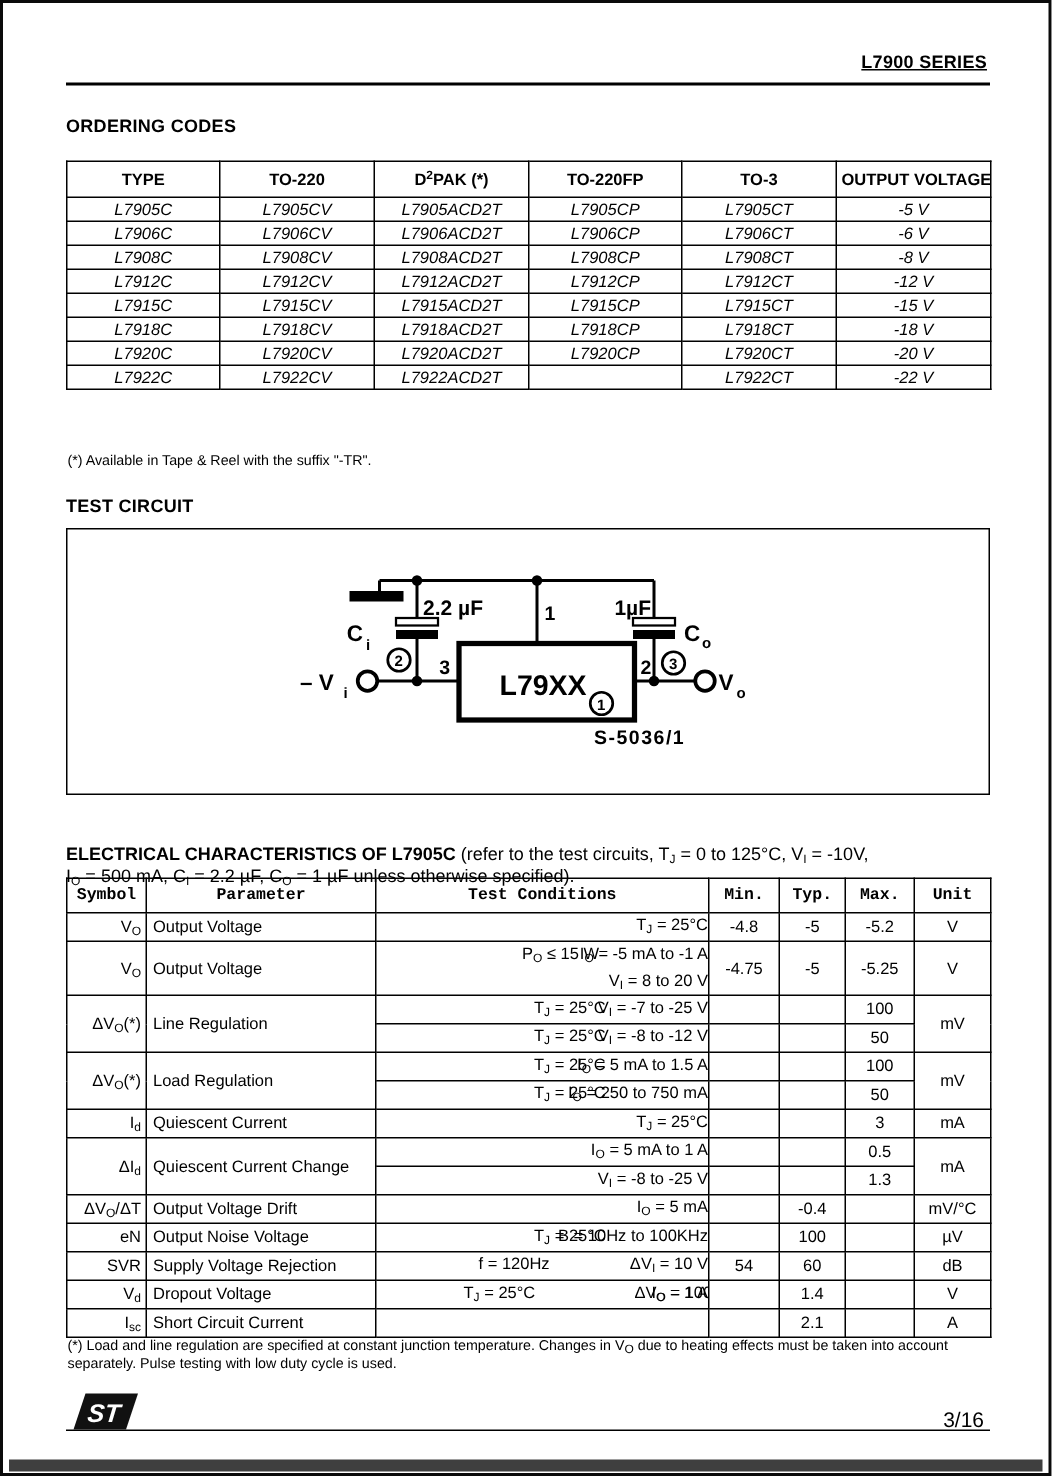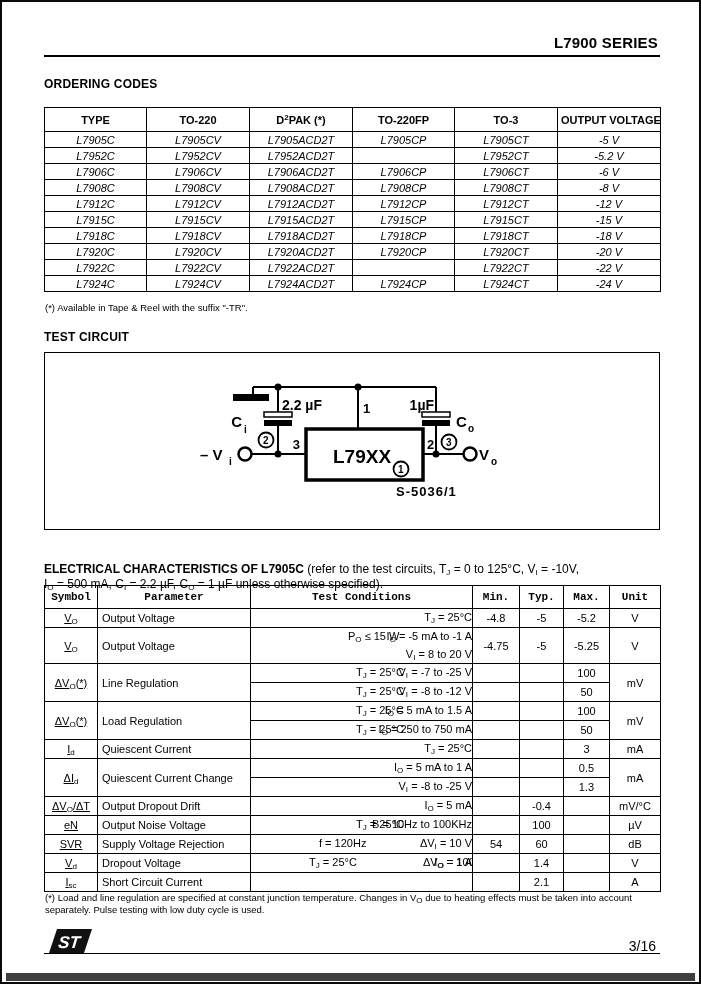--- a/index.html
+++ b/index.html
@@ -6,21 +6,21 @@
   #page{
     position:relative; width:701px; height:984px; background:#fff;
     border:2px solid #0a0a0a; box-sizing:border-box;
     font-family:"Liberation Sans", sans-serif; color:#000; overflow:hidden;
   }
   .abs{position:absolute;}
   sub{font-size:8px; vertical-align:-2px; line-height:0;}
   sup{font-size:8px; vertical-align:4px; line-height:0;}
 
   
-  #doc-title{top:32px; right:41px; font-size:15px; font-weight:bold; letter-spacing:.2px;}
+  #doc-title{top:32px; right:41px; font-size:12px; font-weight:bold; letter-spacing:.2px;text-decoration:underline;}
   #header-rule{top:53px; left:42px; width:616px; height:0; border-top:2px solid #000;}
 
   
   .section-heading{font-size:12px; font-weight:bold; letter-spacing:.2px;}
   #ordering-heading{top:75px; left:42px;}
   #test-heading{top:328px; left:42px;}
 
   
   table{border-collapse:collapse; table-layout:fixed;}
   td,th{border:1.5px solid #000; font-size:11px; padding:0 3px; overflow:hidden; white-space:nowrap;}
@@ -31,21 +31,21 @@
 
   .footnote{font-size:9.5px; line-height:12px; white-space:normal;}
   #ordering-footnote{top:300px; left:43px; width:616px;}
 
   #circuit-frame{top:350px; left:42px; width:616px; height:178px; border:1.5px solid #000; box-sizing:border-box;}
 
   #elec-heading{top:560px; left:42px; width:616px; font-size:12px; line-height:15px;}
   #elec-table{top:583px; left:42px; width:616px;}
   #elec-table th{height:22px;font-family:Liberation Mono, monospace;}
   #elec-table td{height:18px;}
-  #elec-table td.sym{text-align:center;text-decoration:underline;}
+  #elec-table td.sym{text-align:right;}
   #elec-table td.param{text-align:left; padding-left:4px;}
   #elec-table td.tc{text-align:right; padding:0; vertical-align:middle;}
   #elec-table td.num, #elec-table td.unit{text-align:center;margin-left:20px;}
   .tc-line{position:relative; height:17.5px; line-height:17.5px; padding-left:5px;}
   .tc-seg-abs{position:absolute; top:0;}
   #elec-footnote{top:890px; left:43px; width:616px;}
 
   
   #footer-rule{top:951px; left:42px; width:616px; height:0; border-top:1.5px solid #000;}
   #st-logo{top:925px; left:44px;}
@@ -87,28 +87,20 @@
     <tbody id="ordering-body">
         <tr>
           <td>L7905C</td>
           <td>L7905CV</td>
           <td>L7905ACD2T</td>
           <td>L7905CP</td>
           <td>L7905CT</td>
           <td>-5 V</td>
         </tr>
         <tr>
-          <td>L7952C</td>
-          <td>L7952CV</td>
-          <td>L7952ACD2T</td>
-          <td></td>
-          <td>L7952CT</td>
-          <td>-5.2 V</td>
-        </tr>
-        <tr>
           <td>L7906C</td>
           <td>L7906CV</td>
           <td>L7906ACD2T</td>
           <td>L7906CP</td>
           <td>L7906CT</td>
           <td>-6 V</td>
         </tr>
         <tr>
           <td>L7908C</td>
           <td>L7908CV</td>
@@ -149,28 +141,20 @@
           <td>L7920CT</td>
           <td>-20 V</td>
         </tr>
         <tr>
           <td>L7922C</td>
           <td>L7922CV</td>
           <td>L7922ACD2T</td>
           <td></td>
           <td>L7922CT</td>
           <td>-22 V</td>
-        </tr>
-        <tr>
-          <td>L7924C</td>
-          <td>L7924CV</td>
-          <td>L7924ACD2T</td>
-          <td>L7924CP</td>
-          <td>L7924CT</td>
-          <td>-24 V</td>
         </tr>
       </tbody>
   </table>
 
   <div id="ordering-footnote" class="abs footnote">(*) Available in Tape &amp; Reel with the suffix "-TR".</div>
 
   <div id="test-heading" class="abs section-heading">TEST CIRCUIT</div>
 
   <div id="circuit-frame" class="abs">
     <svg width="613" height="175" viewBox="0 0 613 175">
@@ -355,21 +339,21 @@
         <tr>
           <td class="tc">
             <div class="tc-line"><span>V<sub>I</sub> = -8 to -25 V</span></div>
           </td>
           <td class="num"></td>
           <td class="num"></td>
           <td class="num">1.3</td>
         </tr>
         <tr>
           <td class="sym" rowspan="1">ΔV<sub>O</sub>/ΔT</td>
-          <td class="param" rowspan="1">Output Dropout Drift</td>
+          <td class="param" rowspan="1">Output Voltage Drift</td>
           <td class="tc">
             <div class="tc-line"><span>I<sub>O</sub> = 5 mA</span></div>
           </td>
           <td class="num"></td>
           <td class="num">-0.4</td>
           <td class="num"></td>
           <td class="unit" rowspan="1">mV/°C</td>
         </tr>
         <tr>
           <td class="sym" rowspan="1">eN</td>

